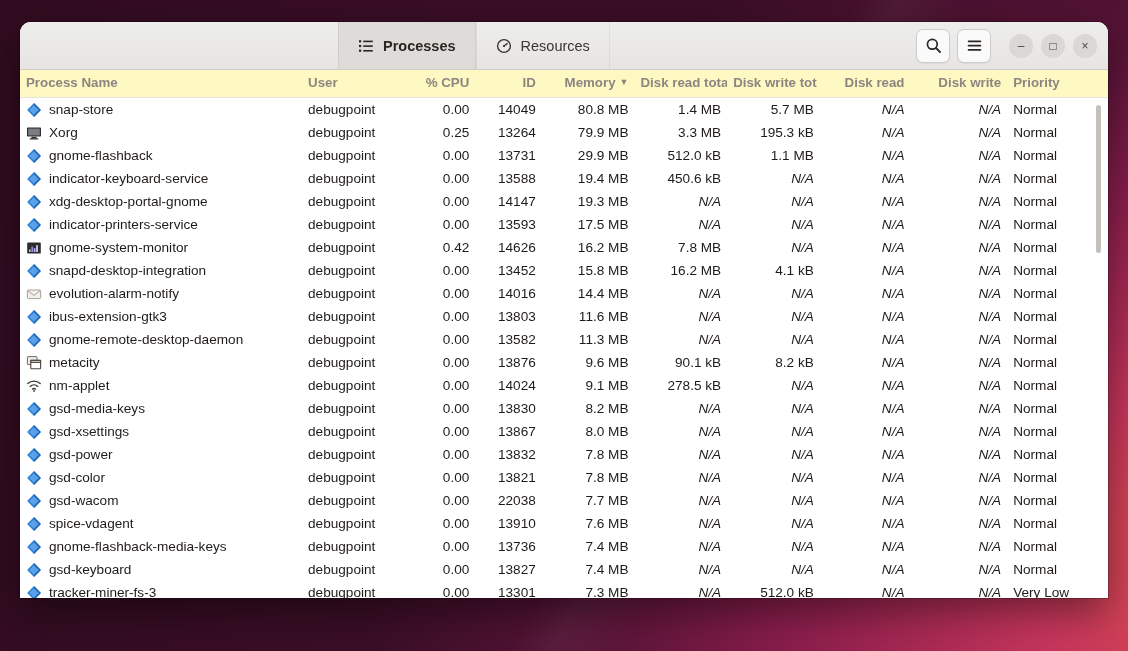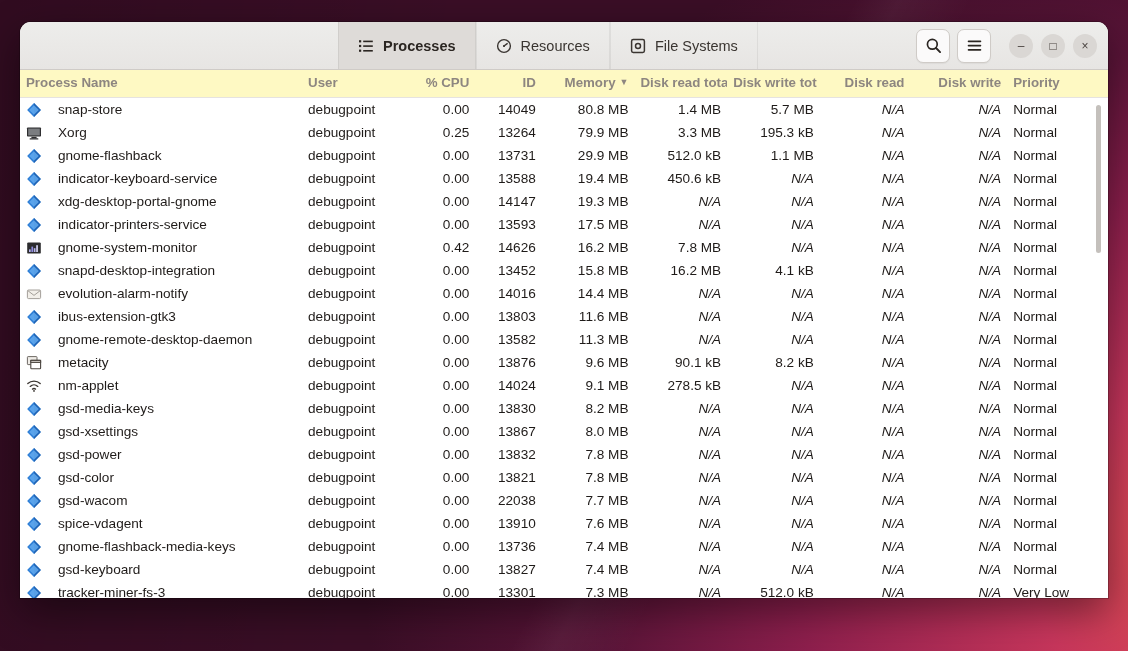--- a/index.html
+++ b/index.html
@@ -150,21 +150,21 @@
     text-align: right;
     white-space: nowrap;
     overflow: hidden;
   }
   tbody td.left { text-align: left; }
   td.na { font-style: italic; }
 
   .pname {
     display: flex;
     align-items: flex-start;
-    gap: 16px;
+    gap: 7px;
   }
 
   
   .ico { width: 16px; height: 16px; flex: none; display: block; }
 
   .sort-arrow {
     display: inline-block;
     margin-left: 4px;
     font-size: 9px;
     vertical-align: 2px;
@@ -211,29 +211,20 @@
         <span class="tab-ico">
           <svg class="ico" viewBox="0 0 16 16">
             <circle cx="8" cy="8" r="6.4" fill="none" stroke="#3a3531" stroke-width="1.4"></circle>
             <path d="M8 8 L11.2 5.6" stroke="#3a3531" stroke-width="1.4" stroke-linecap="round"></path>
             <circle cx="8" cy="8" r="1.1" fill="#3a3531"></circle>
           </svg>
         </span>
         <span class="tab-label">Resources</span>
       </div>
 
-      <div class="tab">
-        <span class="tab-ico">
-          <svg class="ico" viewBox="0 0 16 16">
-            <rect x="1.6" y="1.6" width="12.8" height="12.8" rx="1.6" fill="none" stroke="#3a3531" stroke-width="1.5"></rect>
-            <circle cx="8" cy="8" r="2.5" fill="none" stroke="#3a3531" stroke-width="1.5"></circle>
-          </svg>
-        </span>
-        <span class="tab-label">File Systems</span>
-      </div>
     </div>
 
     <div id="hb-right">
       <div class="hb-btn">
         <span>
           <svg class="ico" viewBox="0 0 16 16" style="width:17px;height:17px;">
             <circle cx="6.9" cy="6.9" r="4.6" fill="none" stroke="#2b2622" stroke-width="1.6"></circle>
             <path d="M10.4 10.4 L14.2 14.2" stroke="#2b2622" stroke-width="1.8" stroke-linecap="round"></path>
           </svg>
         </span>

